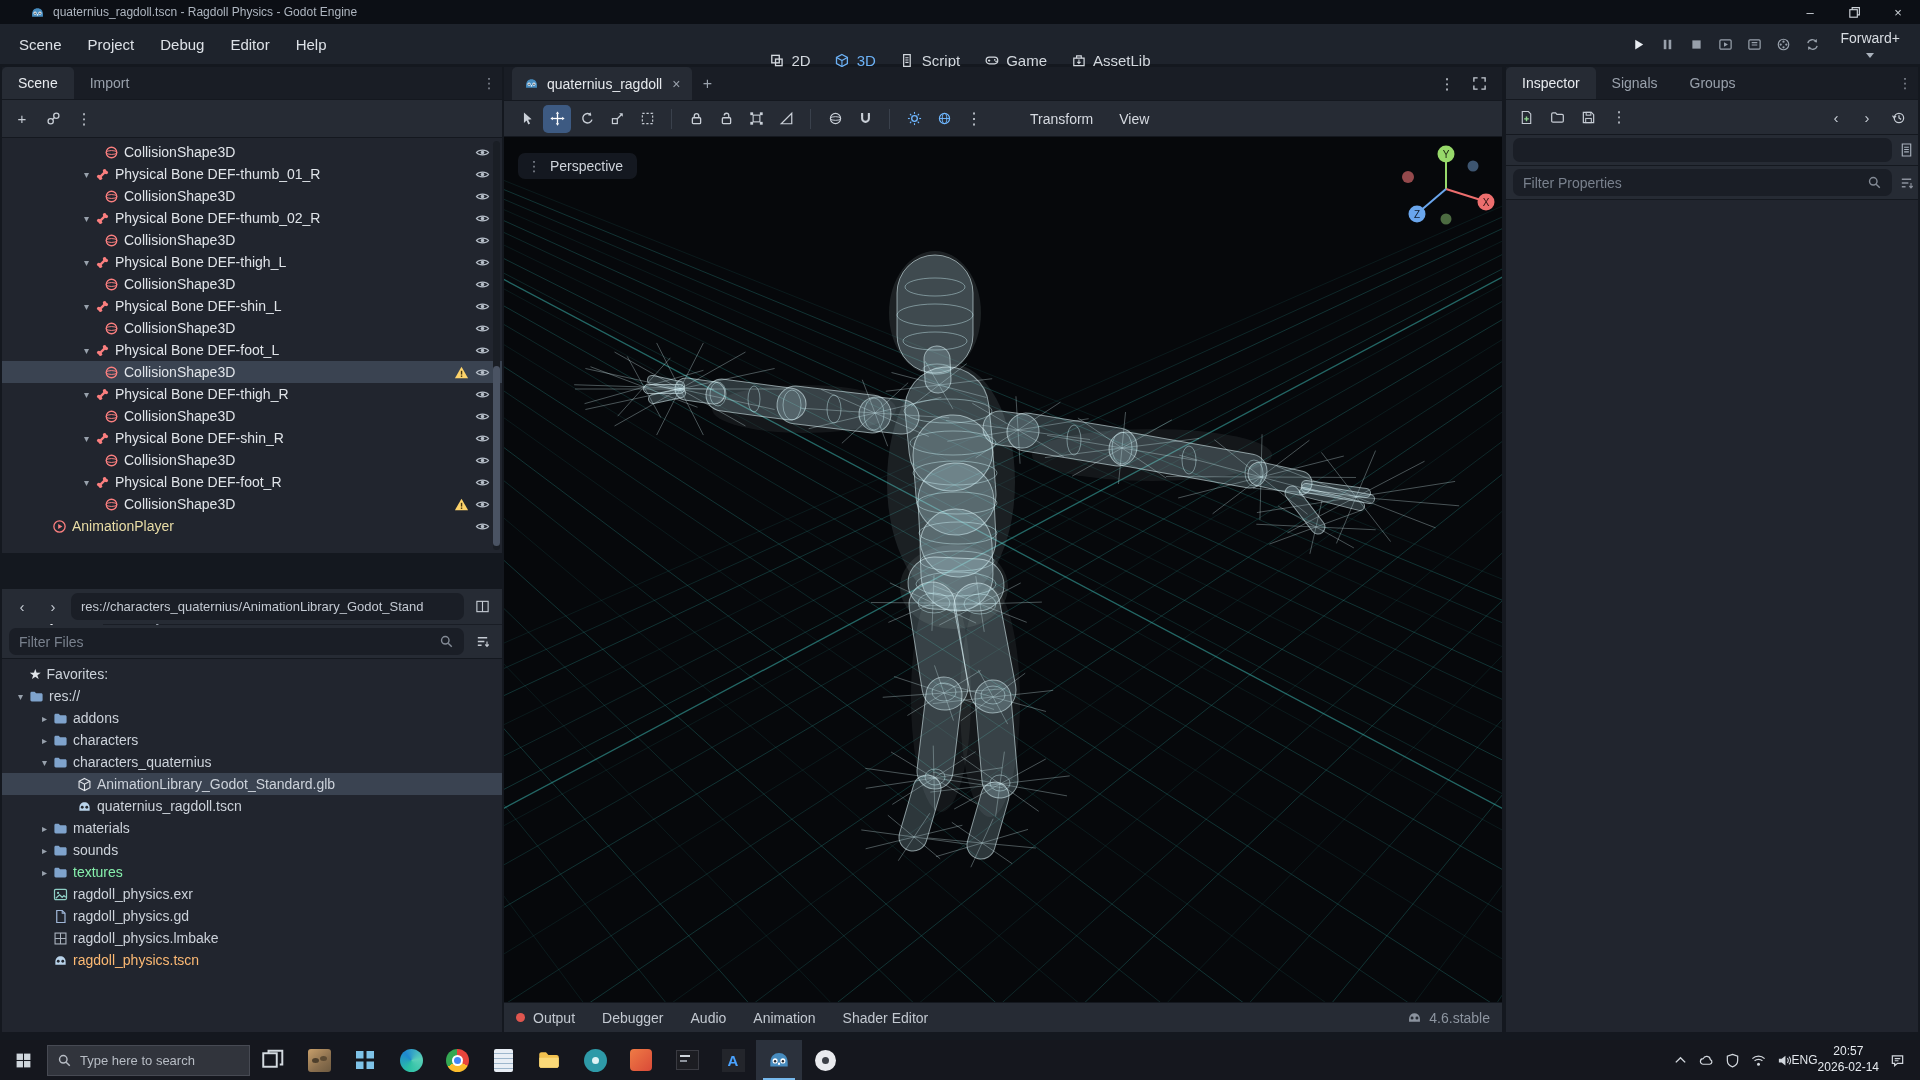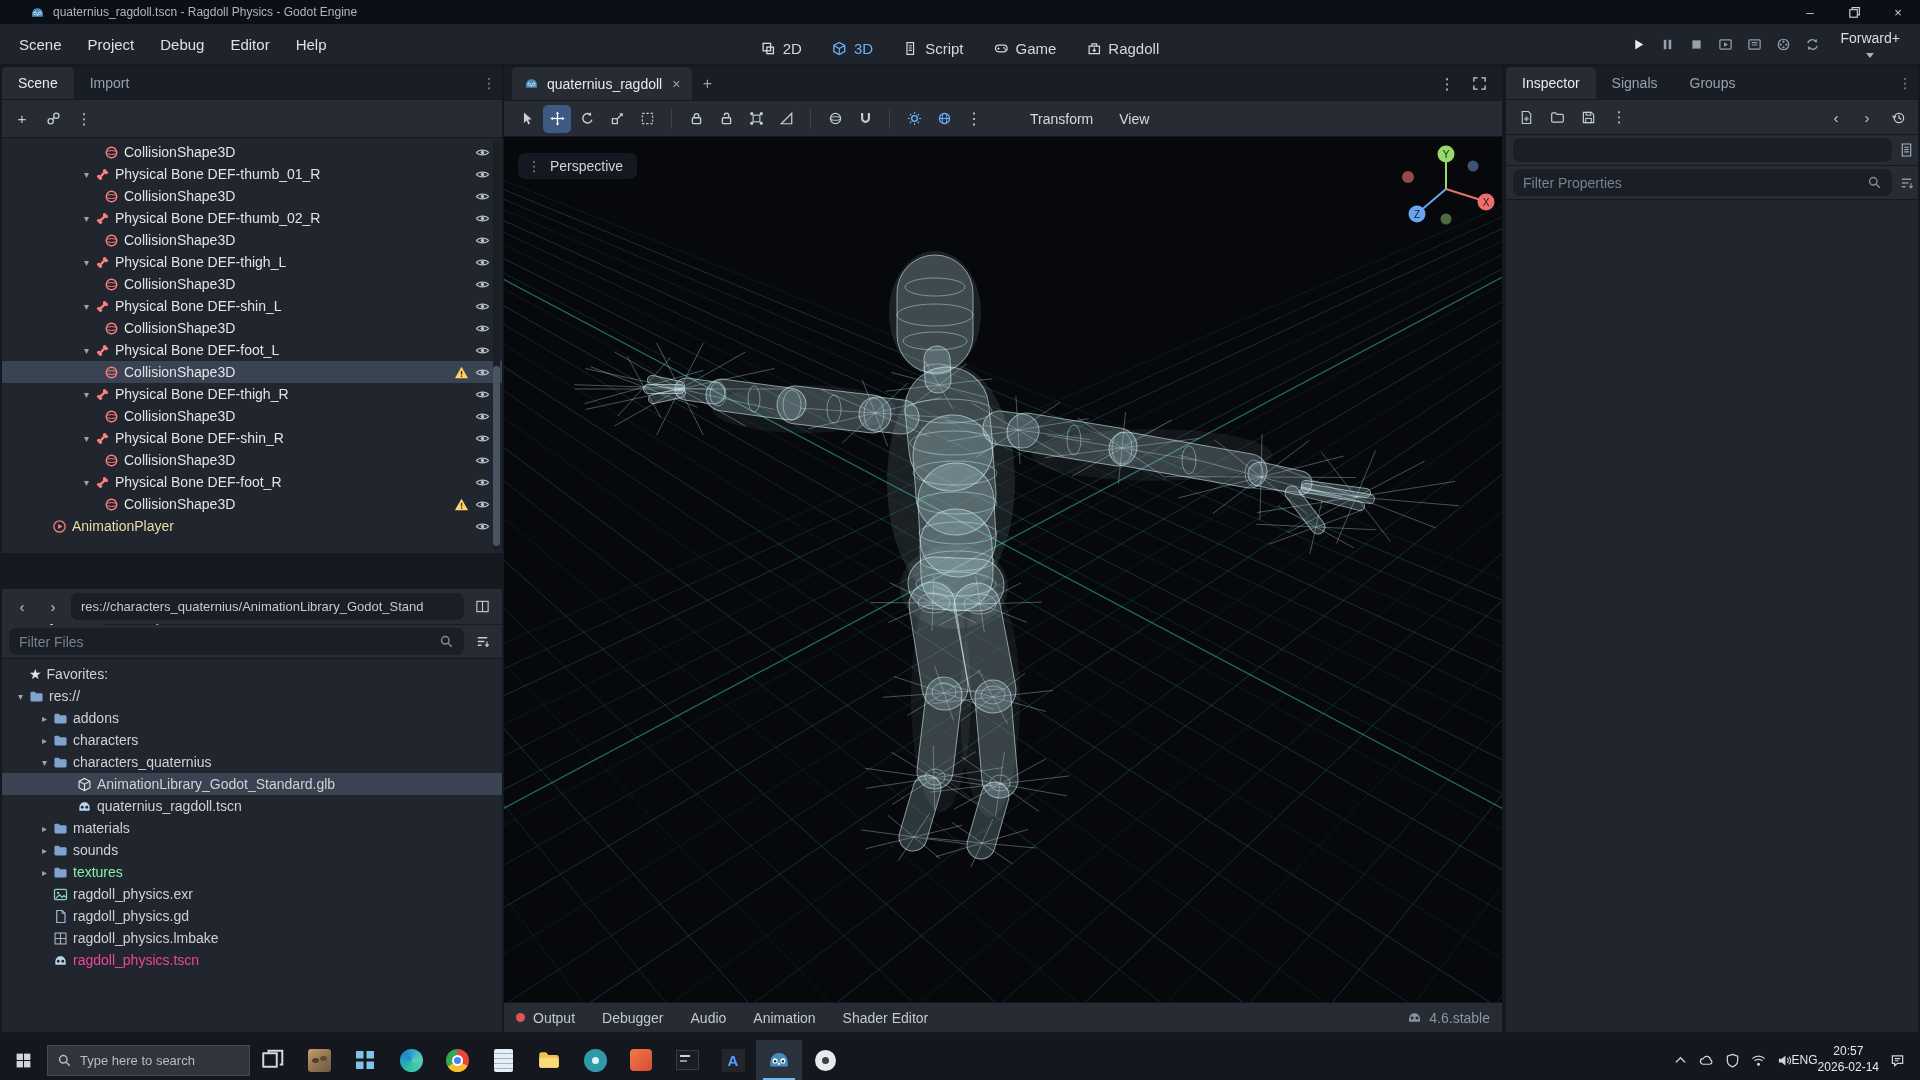--- a/index.html
+++ b/index.html
@@ -10,21 +10,21 @@
   .ic{display:inline-flex;align-items:center;justify-content:center;line-height:1;}
   
   .titlebar{left:0;top:0;width:1920px;height:24px;background:#0c0f15;display:flex;align-items:center;font-size:12px;color:#aeb6c0;}
   .titlebar .ic{margin-left:30px;margin-right:8px;}
   .win-btns{margin-left:auto;display:flex;height:100%;}
   .win-btn{width:44px;height:100%;display:flex;align-items:center;justify-content:center;color:#cfd4da;font-size:13px;}
   
   .menubar{left:0;top:24px;width:1920px;height:40px;background:#1e232c;display:flex;align-items:center;}
   .menus-left{display:flex;margin-left:6px;height:100%;}
   .menu-item{padding:0 13px;font-size:15px;color:#dde1e7;display:flex;align-items:center;height:100%;}
-  .workspaces{position:absolute;left:50%;top:4px;transform:translateX(-50%);display:flex;height:100%;align-items:center;gap:6px;}
+  .workspaces{position:absolute;left:50%;top:16px;transform:translateX(-50%);display:flex;height:100%;align-items:center;gap:0;}
   .ws{display:flex;gap:7px;align-items:center;padding:0 12px;font-size:15px;color:#d3d8de;height:30px;border-radius:5px;}
   .ws.active{color:#6cb1f5;}
   .playback{position:absolute;right:12px;top:0;height:100%;display:flex;align-items:center;gap:3px;}
   .pb-btn{width:26px;height:26px;display:flex;align-items:center;justify-content:center;color:#98a0ab;}
   .pb-btn.primary{color:#e9edf2;}
   .renderer{display:flex;align-items:center;gap:7px;font-size:14px;color:#d9dde3;padding:0 8px 0 12px;flex-direction:column;}
   .caret{width:0;height:0;border-left:4px solid transparent;border-right:4px solid transparent;border-top:5px solid #aab2bc;}
   
   .tabbar{background:#191d25;display:flex;align-items:flex-end;}
   .tab{height:100%;padding:0 16px;display:flex;align-items:center;font-size:14px;color:#99a1ac;}
@@ -178,21 +178,21 @@
         <span>Game</span>
       </div>
       <div class="ws ">
         <span class="ic ">
           <svg viewBox="0 0 16 16" width="15" height="15">
             <path d="M2.5 5.5 H13.5 V13.5 H2.5Z" fill="none" stroke="currentColor" stroke-width="1.3"></path>
             <path d="M5.5 5.5 V3 H10.5 V5.5" fill="none" stroke="currentColor" stroke-width="1.2"></path>
             <path d="M8 7 V11 M6.3 9.5 L8 11.2 L9.7 9.5" fill="none" stroke="currentColor" stroke-width="1.2"></path>
           </svg>
         </span>
-        <span>Ragdoll</span>
+        <span>AssetLib</span>
       </div>
     </div>
   <div class="playback">
     <span id="playback-btns" style="display:flex;gap:3px;">
         <div class="pb-btn primary">
           <svg viewBox="0 0 16 16" width="15" height="15">
             <path d="M4.5 2.8 L13 8 L4.5 13.2Z" fill="currentColor"></path>
           </svg>
         </div>
         <div class="pb-btn ">
@@ -785,21 +785,21 @@
   </div>
     <div class="trow " style="padding-left:34px">
     <span class="arrow"></span>
     <span class="ic ">
         <svg viewBox="0 0 16 16" width="15" height="15">
           <path d="M2.5 9.5C2.5 5.5 5 3.5 8 3.5s5.5 2 5.5 6v3h-11Z" fill="#b9d3ea"></path>
           <circle cx="5.6" cy="8.8" r="1.5" fill="#20262e"></circle>
           <circle cx="10.4" cy="8.8" r="1.5" fill="#20262e"></circle>
         </svg>
       </span>
-    <span class="nlabel" style="color:#ec4899">ragdoll_physics.tscn</span>
+    <span class="nlabel" style="color:#fdba74">ragdoll_physics.tscn</span>
   </div>
   </div>
 
 <div class="abs scene-strip">
   <div class="main-tab">
     <span class="ic" id="tab-godot-icon">
         <svg viewBox="0 0 16 16" width="15" height="15">
           <path d="M2.2 9.8C2.2 5.6 4.8 3.4 8 3.4s5.8 2.2 5.8 6.4V12.4H2.2Z" fill="#478cbf"></path>
           <circle cx="5.4" cy="8.6" r="1.7" fill="#fff"></circle>
           <circle cx="10.6" cy="8.6" r="1.7" fill="#fff"></circle>

